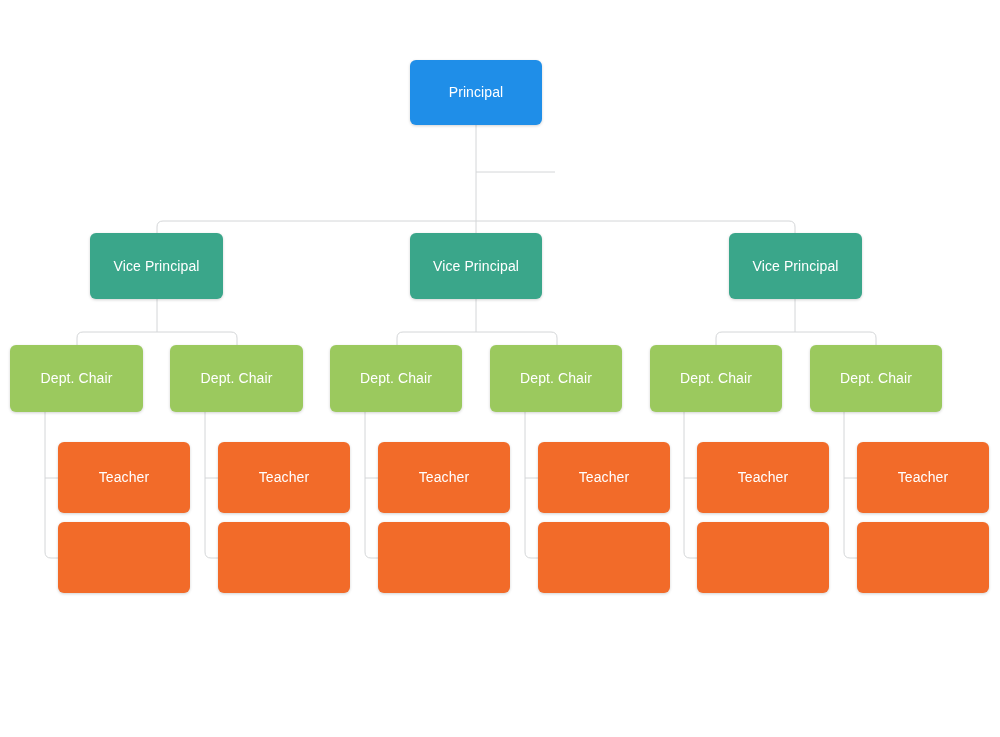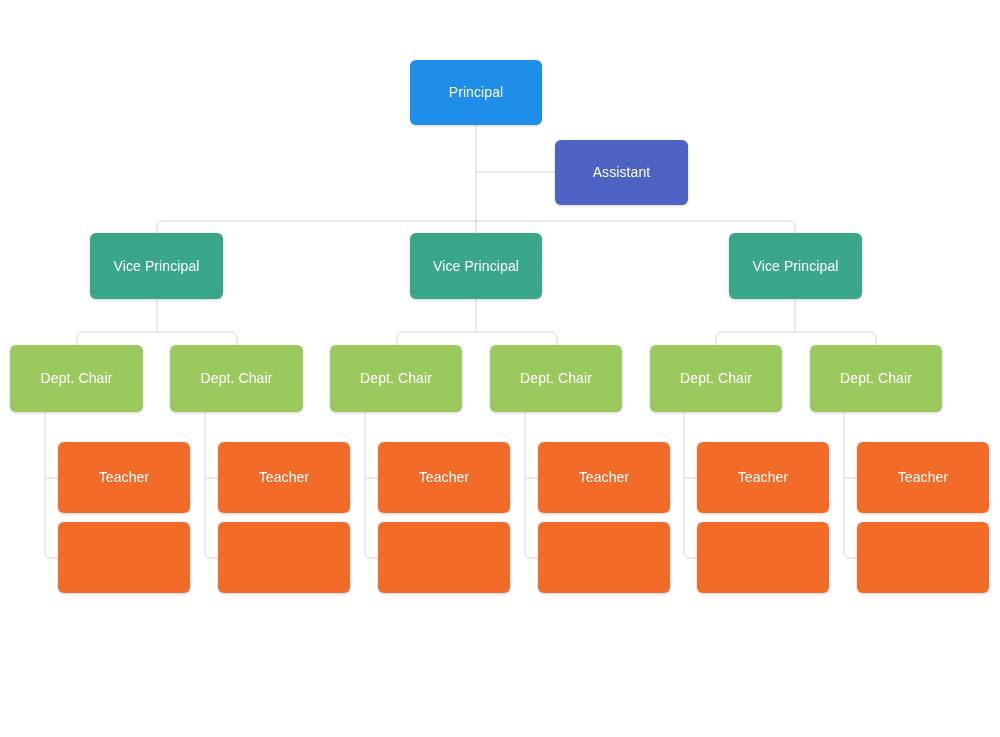--- a/index.html
+++ b/index.html
@@ -89,23 +89,20 @@
       <path d="M 684 412 L 684 552 Q 684 558 690 558 L 697 558" fill="none" stroke="#d4d6d8" stroke-width="1" stroke-linecap="butt"></path>
       <path d="M 684 478 L 697 478" fill="none" stroke="#d4d6d8" stroke-width="1" stroke-linecap="butt"></path>
       <path d="M 844 412 L 844 552 Q 844 558 850 558 L 857 558" fill="none" stroke="#d4d6d8" stroke-width="1" stroke-linecap="butt"></path>
       <path d="M 844 478 L 857 478" fill="none" stroke="#d4d6d8" stroke-width="1" stroke-linecap="butt"></path>
     </svg>
 
   <div id="node-layer">
       <div class="node" style="left: 410px; top: 60px; width: 132px; height: 65px; background: rgb(31, 142, 232);">
         <span class="node-label">Principal</span>
       </div>
-      <div class="node" style="left: 555px; top: 140px; width: 133px; height: 65px; background: rgb(78, 98, 196);">
-        <span class="node-label">Assistant</span>
-      </div>
       <div class="node" style="left: 90px; top: 233px; width: 133px; height: 66px; background: rgb(58, 166, 138);">
         <span class="node-label">Vice Principal</span>
       </div>
       <div class="node" style="left: 410px; top: 233px; width: 132px; height: 66px; background: rgb(58, 166, 138);">
         <span class="node-label">Vice Principal</span>
       </div>
       <div class="node" style="left: 729px; top: 233px; width: 133px; height: 66px; background: rgb(58, 166, 138);">
         <span class="node-label">Vice Principal</span>
       </div>
       <div class="node" style="left: 10px; top: 345px; width: 133px; height: 67px; background: rgb(155, 201, 94);">

